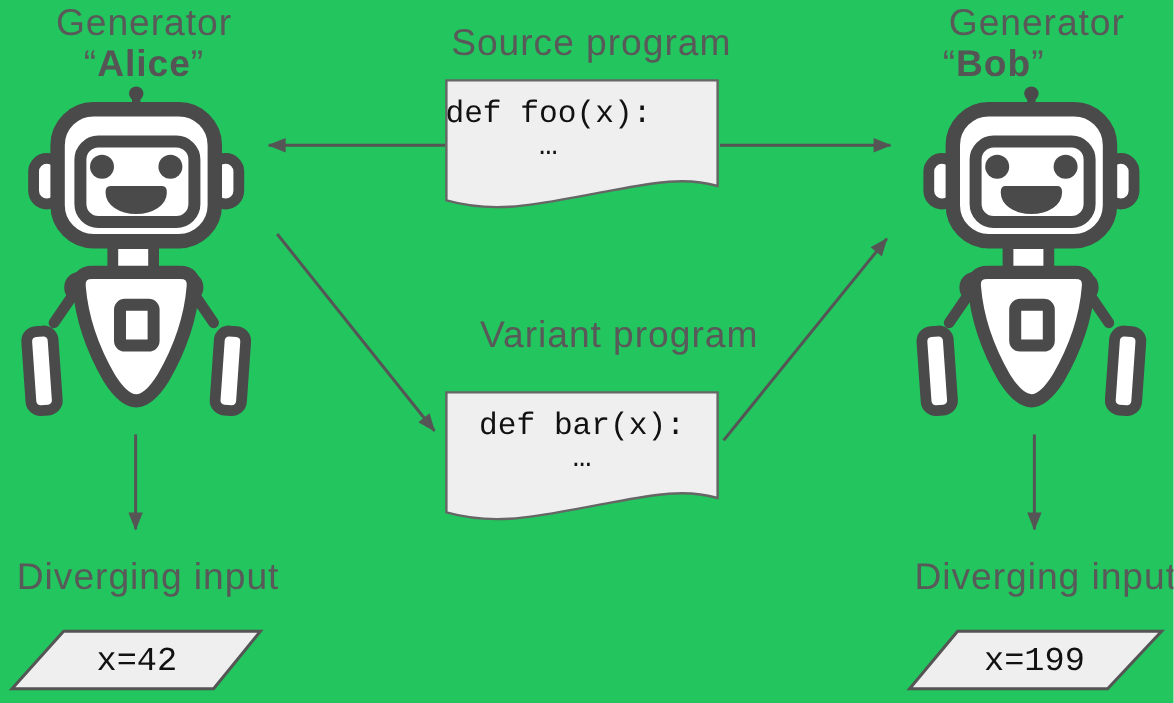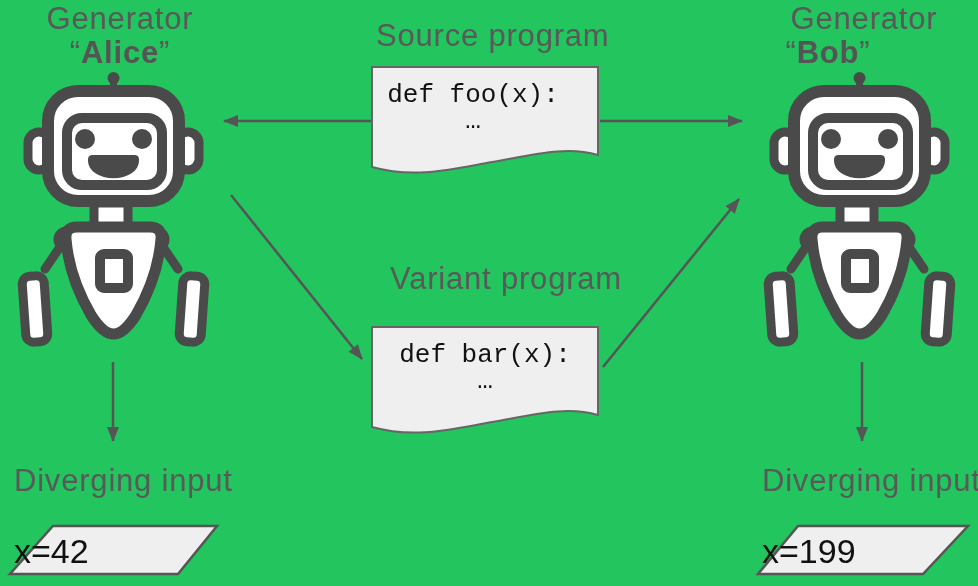--- a/index.html
+++ b/index.html
@@ -13,23 +13,23 @@
     position:absolute;text-align:center;color:#595959;
     font-size:31px;line-height:34px;letter-spacing:0.8px;white-space:nowrap;
   }
   .label b{font-weight:bold;color:#555555;text-align:center;}
   .code{
     position:absolute;text-align:center;color:#111111;
     font-family:"Liberation Mono","DejaVu Sans Mono",monospace;
     font-size:26px;line-height:26px;white-space:nowrap;
   }
   .pvalue{
-    position:absolute;color:#111111;
-    font-family:Liberation Sans, sans-serif;
-    font-size:34px;line-height:27px;white-space:nowrap;
+    position:absolute;text-align:center;color:#111111;
+    font-family:Liberation Mono, monospace;
+    font-size:28px;line-height:27px;white-space:nowrap;
   }
   .conn{stroke:#555555;stroke-width:2.5;fill:none;}
   .doc{fill:#efefef;stroke:#666666;stroke-width:2;}
   .para{fill:#efefef;stroke:#555555;stroke-width:2.5;}
 </style>
 </head>
 <body>
 
 <div class="canvas">
 
@@ -85,23 +85,23 @@
   </svg>
 
   <div class="label" style="left:20px;top:2px;width:200px">Generator</div>
   <div class="label" style="left:20px;top:36px;width:200px"><span>“</span><b>Alice</b><span>”</span></div>
 
   <div class="label" style="left:376px;top:19px;width:226px">Source program</div>
 
   <div class="label" style="left:764px;top:2px;width:200px">Generator</div>
   <div class="label" style="left:728px;top:36px;width:200px"><span>“</span><b>Bob</b><span>”</span></div>
 
-  <div class="label" style="left:390px;top:262px;width:226px">Variant program</div>
+  <div class="label" style="left:400px;top:262px;width:226px">Variant program</div>
 
-  <div class="code" style="left:376px;top:82px;width:194px">
+  <div class="code" style="left:360px;top:82px;width:194px">
     <div>def foo(x):</div>
     <div>…</div>
   </div>
   <div class="code" style="left:372px;top:342px;width:226px">
     <div>def bar(x):</div>
     <div>…</div>
   </div>
 
   <div class="label" style="left:14px;top:464px;width:200px">Diverging input</div>
   <div class="label" style="left:762px;top:464px;width:200px">Diverging input</div>

